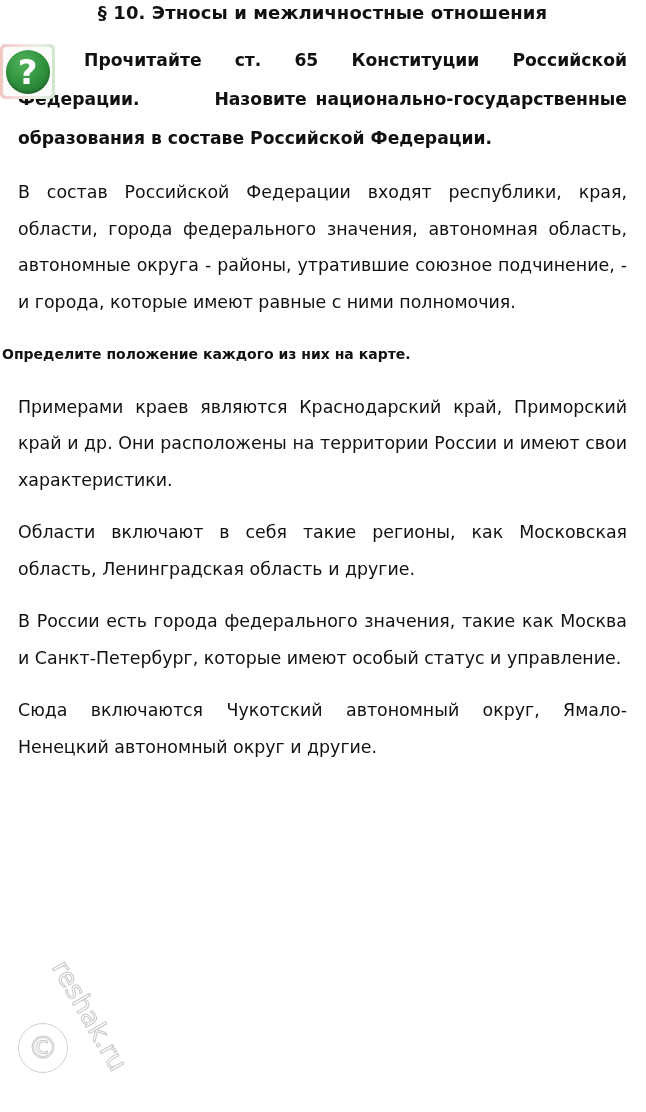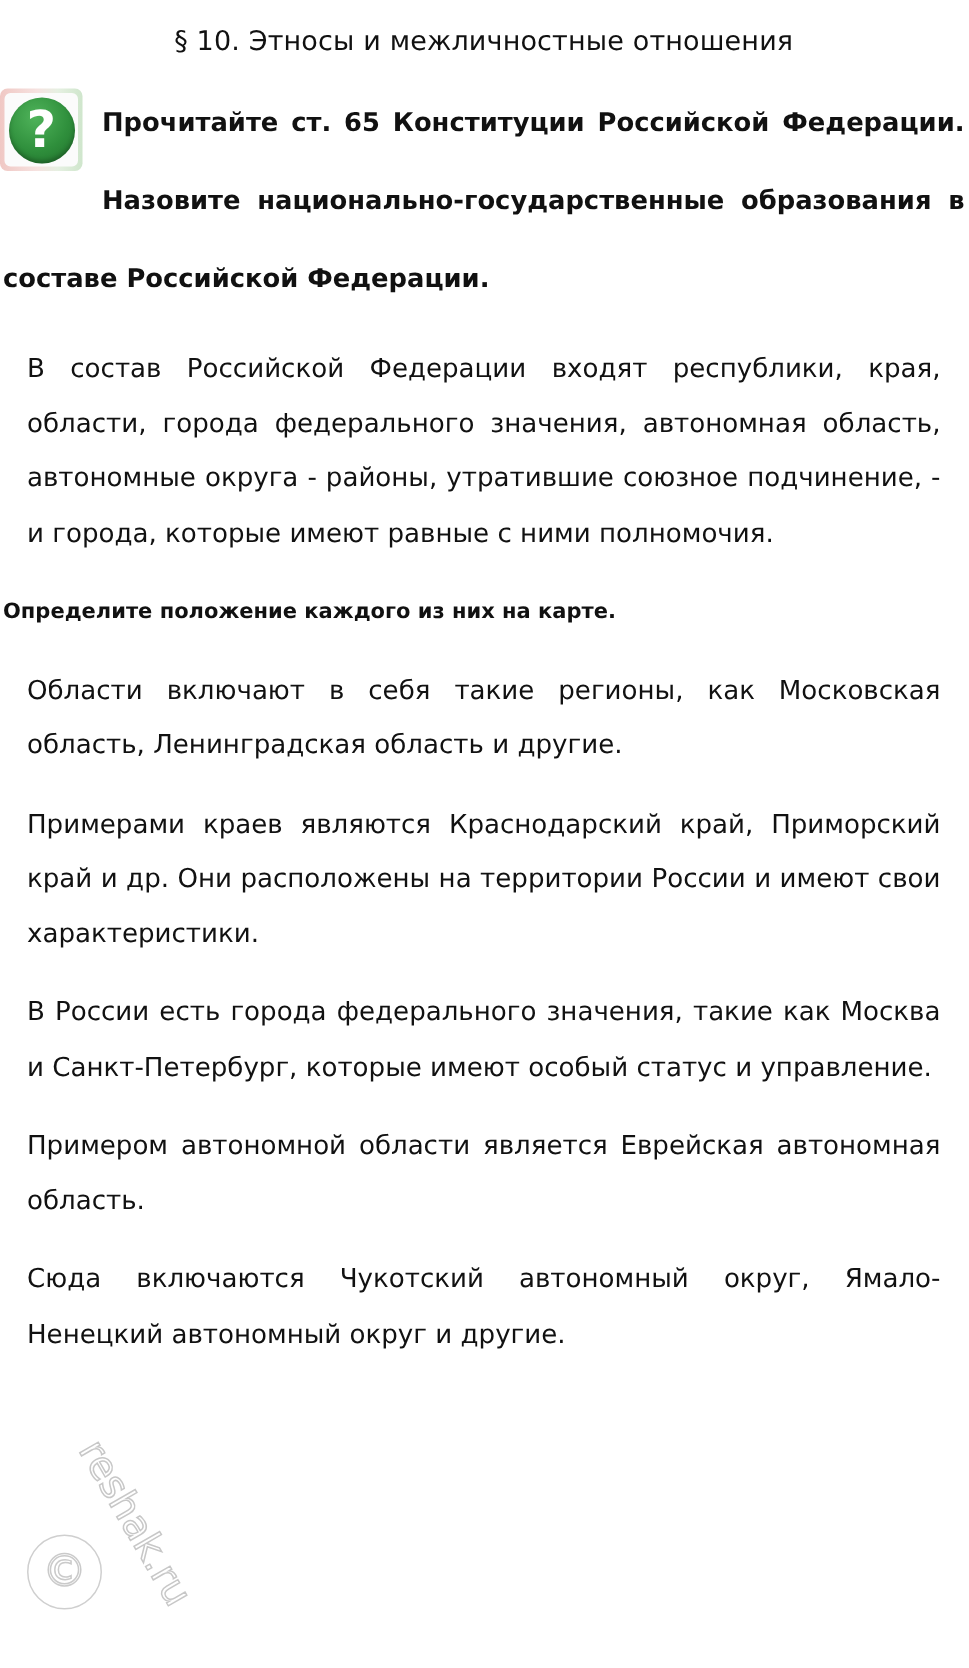--- a/index.html
+++ b/index.html
@@ -16,24 +16,24 @@
       color: #111111;
     }
     .page {
       position: absolute;
       left: 2px;
       top: 0;
       width: 641px;
     }
     .title {
       text-align: center;
-      font-weight: normal;
+      font-weight: bold;
       font-size: 18px;
       line-height: 24px;
-      margin: 16px;
+      margin: 1px;
       padding-top: 0px;
       letter-spacing: 0.1px;
     }
     .question-block {
       position: relative;
       margin-top: 10px;
     }
     .q-icon {
       position: absolute;
       left: -2px;
@@ -63,23 +63,23 @@
       font-weight: bold;
       font-size: 34px;
       line-height: 44px;
       text-align: center;
       font-family: "DejaVu Sans", sans-serif;
       box-shadow: inset 0 -2px 3px rgba(0,0,0,0.25);
     }
     .bold-q {
       font-weight: bold;
       font-size: 17.2px;
-      line-height: 52px;
+      line-height: 39px;
       text-align: justify;
-      margin: 0;
+      margin: 16px;
     }
     .bold-q .indent {
       display: inline-block;
       width: 66px;
     }
     p.body {
       margin: 16px;
       font-size: 17.4px;
       line-height: 36.5px;
       text-align: justify;
@@ -147,24 +147,23 @@
         <div class="q-circle">?</div>
       </div>
     </div>
     <p class="bold-q"><span class="indent"></span><span>Прочитайте ст. 65 Конституции Российской Федерации.</span> <span class="indent"></span><span>Назовите национально-государственные образования в</span> <span>составе Российской Федерации.</span></p>
   </div>
 
   <p class="body para">В состав Российской Федерации входят республики, края, области, города федерального значения, автономная область, автономные округа - районы, утратившие союзное подчинение, - и города, которые имеют равные с ними полномочия.</p>
 
   <p class="heading-q">Определите положение каждого из них на карте.</p>
 
+  <p class="body para">Примерами краев являются Краснодарский край, Приморский край и др. Они расположены на территории России и имеют свои характеристики.</p>
   <p class="body para">Области включают в себя такие регионы, как Московская область, Ленинградская область и другие.</p>
-  <p class="body para">Примерами краев являются Краснодарский край, Приморский край и др. Они расположены на территории России и имеют свои характеристики.</p>
   <p class="body para">В России есть города федерального значения, такие как Москва и Санкт-Петербург, которые имеют особый статус и управление.</p>
-  <p class="body para">Примером автономной области является Еврейская автономная область.</p>
   <p class="body para">Сюда включаются Чукотский автономный округ, Ямало-Ненецкий автономный округ и другие.</p>
 
 
 
 </div>
 
 <div class="watermark">
   <div class="wm-text">reshak.ru</div>
   <div class="wm-copy">©</div>
 </div>

